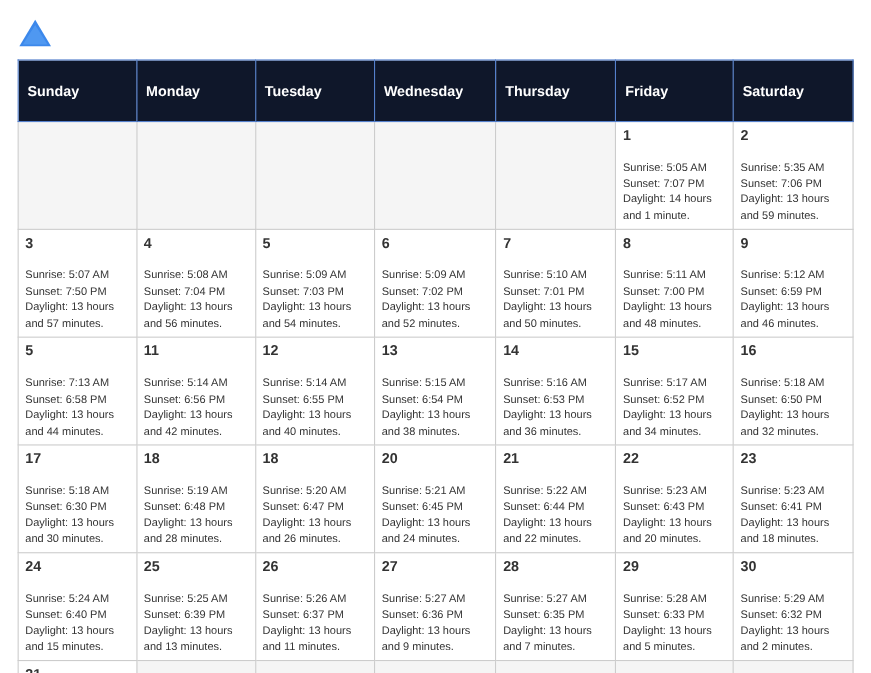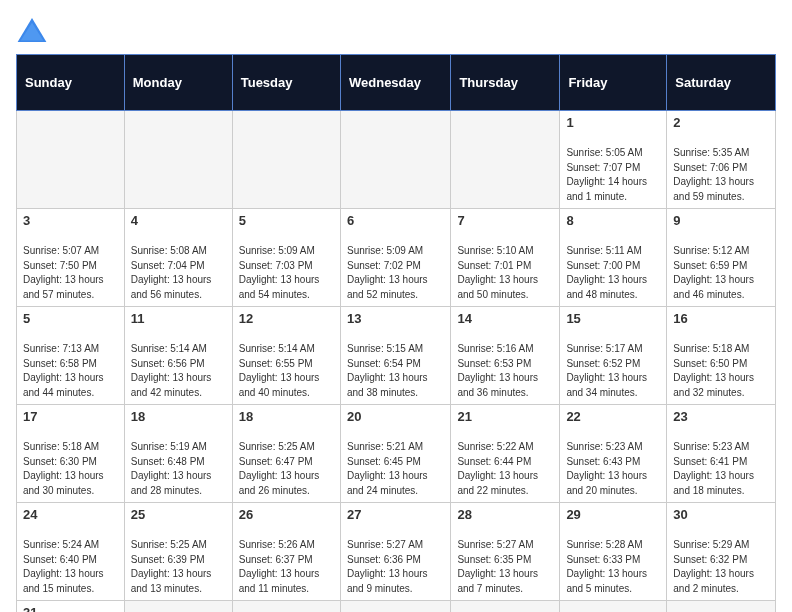--- a/index.html
+++ b/index.html
@@ -254,21 +254,21 @@
         </td>
         <td>
           <span class="day-number">18</span>
           <div class="day-info">Sunrise: 5:19 AM
 Sunset: 6:48 PM
 Daylight: 13 hours
 and 28 minutes.</div>
         </td>
         <td>
           <span class="day-number">18</span>
-          <div class="day-info">Sunrise: 5:25 AM
+          <div class="day-info">Sunrise: 5:20 AM
 Sunset: 6:47 PM
 Daylight: 13 hours
 and 26 minutes.</div>
         </td>
         <td>
           <span class="day-number">20</span>
           <div class="day-info">Sunrise: 5:21 AM
 Sunset: 6:45 PM
 Daylight: 13 hours
 and 24 minutes.</div>

